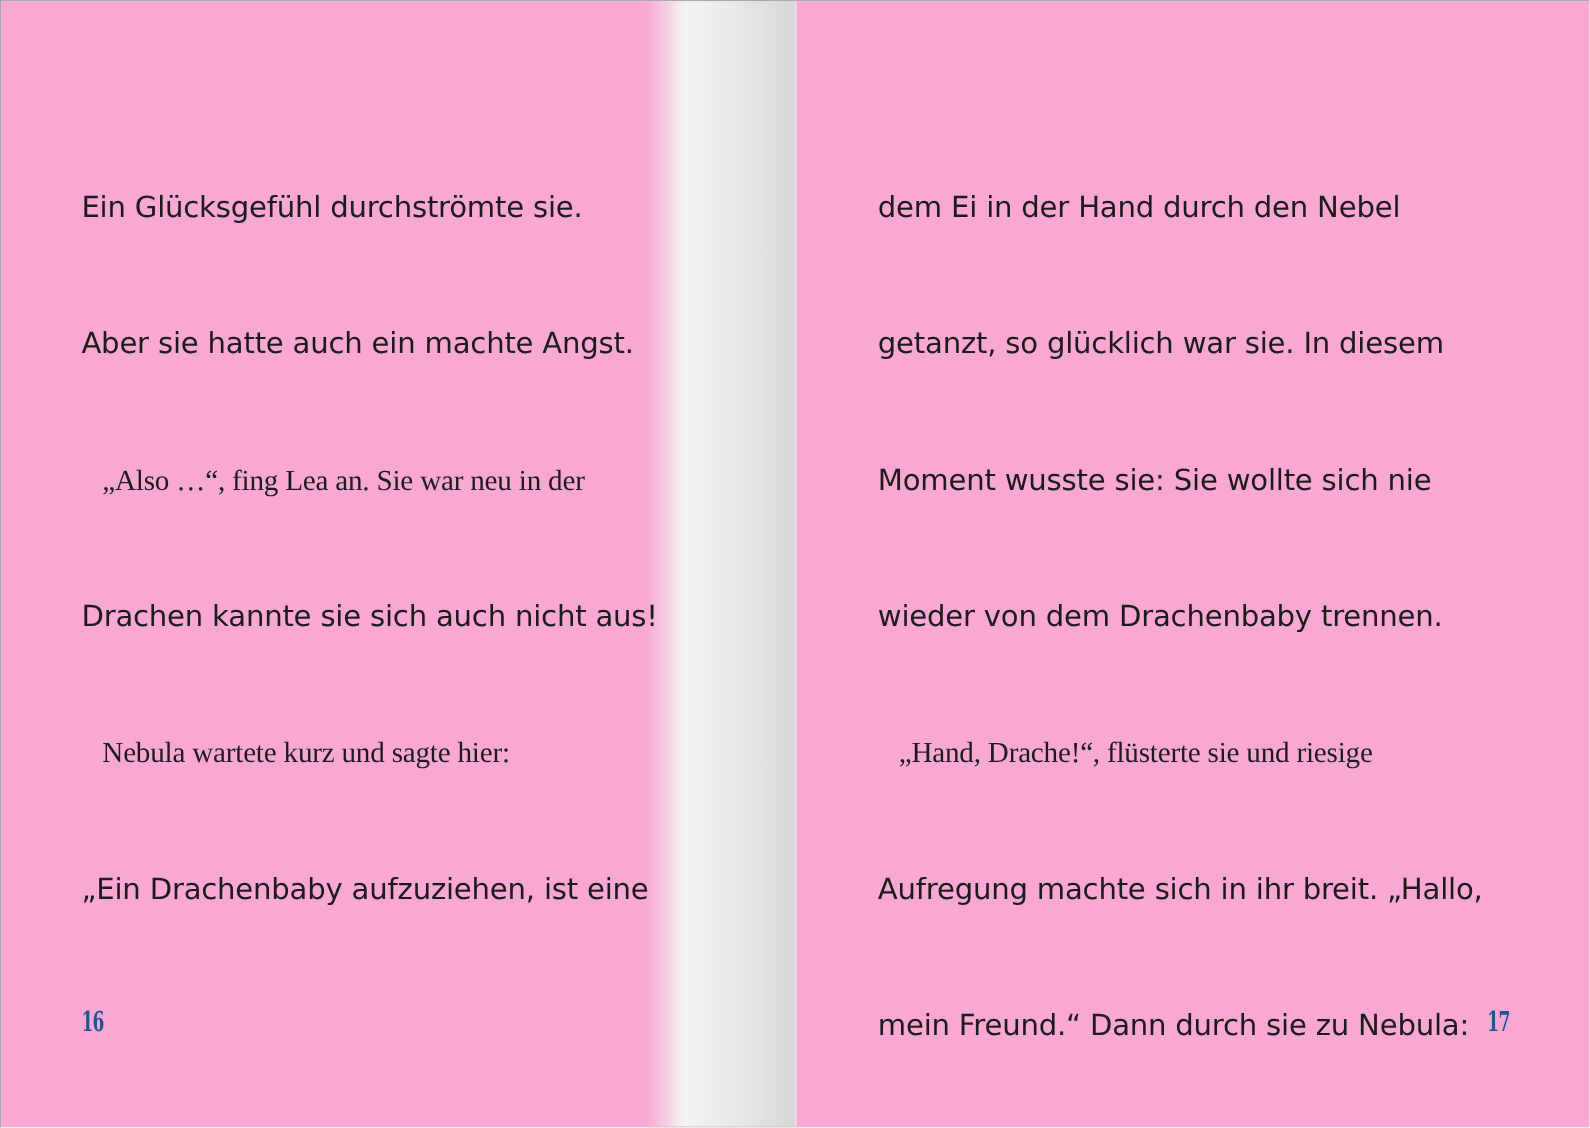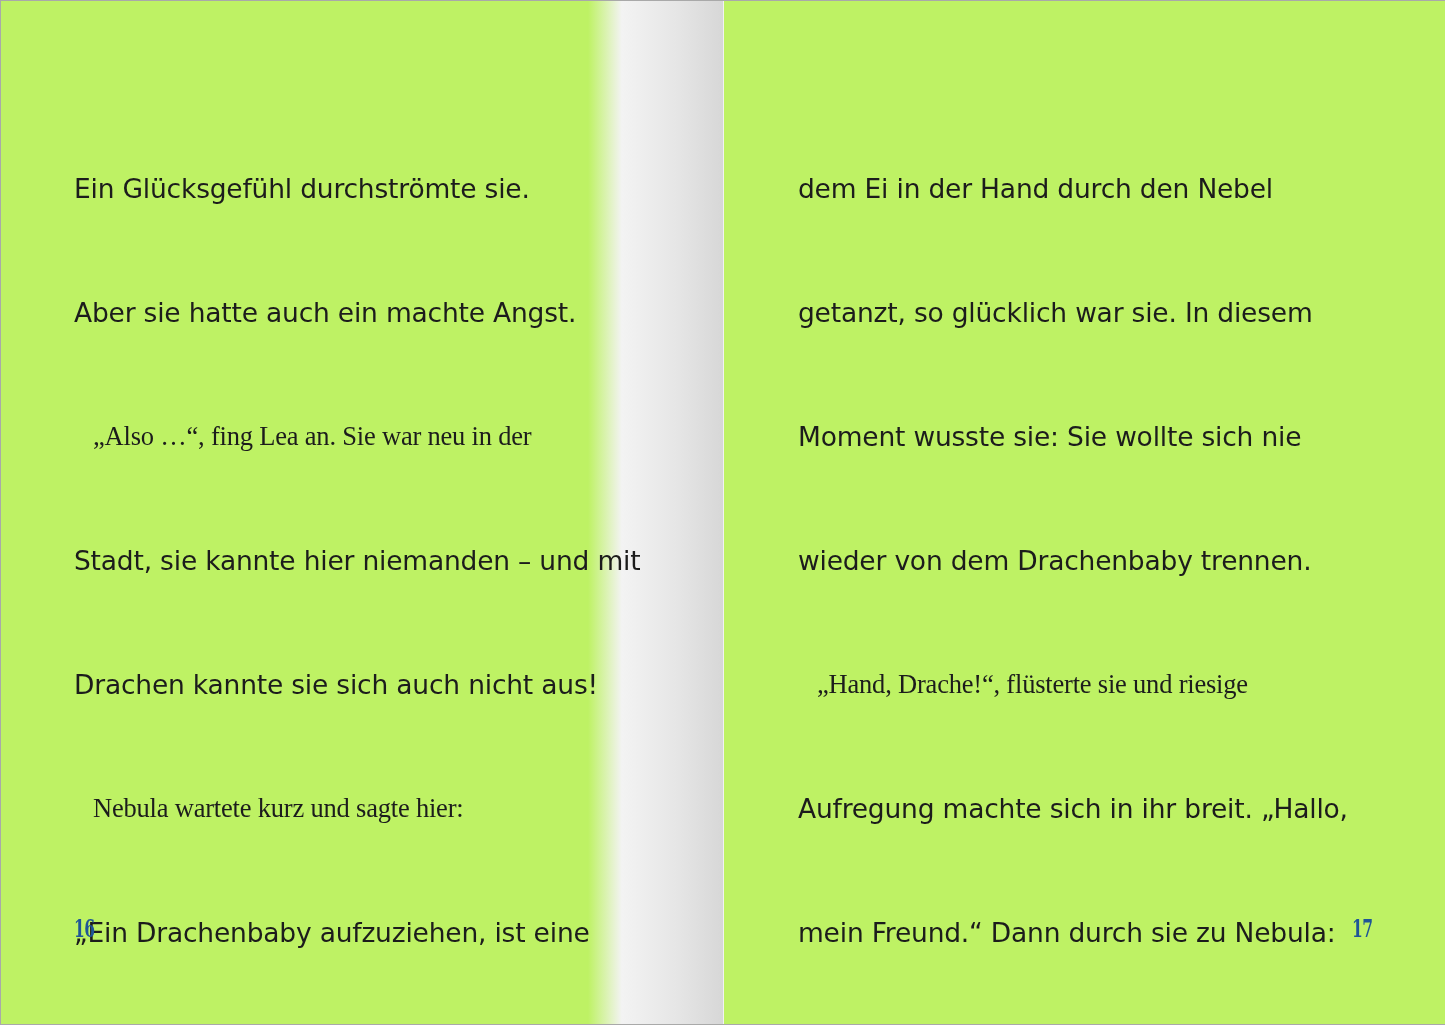--- a/index.html
+++ b/index.html
@@ -19,21 +19,21 @@
     left: 0; top: 0;
     width: 1443px;
     height: 1023px;
     border: 1px solid #a9a9a9;
     background: #ffffff;
   }
   .page {
     position: absolute;
     top: 0;
     height: 1023px;
-    background: #bef264;
+    background: #f9a8d4;
   }
   .page-left {
     left: 0;
     width: 722px;
   }
   .page-right {
     left: 722px;
     width: 721px;
     border-left: 1px solid #f2f2f2;
   }
@@ -78,21 +78,20 @@
 <body>
 
 <div class="spread">
 
   <div class="page page-left">
     <div class="gutter-shadow"></div>
     <div class="text-block" style="color: rgb(28, 28, 28);">
       <span class="line">Ein Glücksgefühl durchströmte sie.</span>
       <span class="line">Aber sie hatte auch ein machte Angst.</span>
       <span class="line indent">„Also …“, fing Lea an. Sie war neu in der</span>
-      <span class="line">Stadt, sie kannte hier niemanden – und mit</span>
       <span class="line">Drachen kannte sie sich auch nicht aus!</span>
       <span class="line indent">Nebula wartete kurz und sagte hier:</span>
       <span class="line">„Ein Drachenbaby aufzuziehen, ist eine</span>
       
       
       
       
       
       
       

